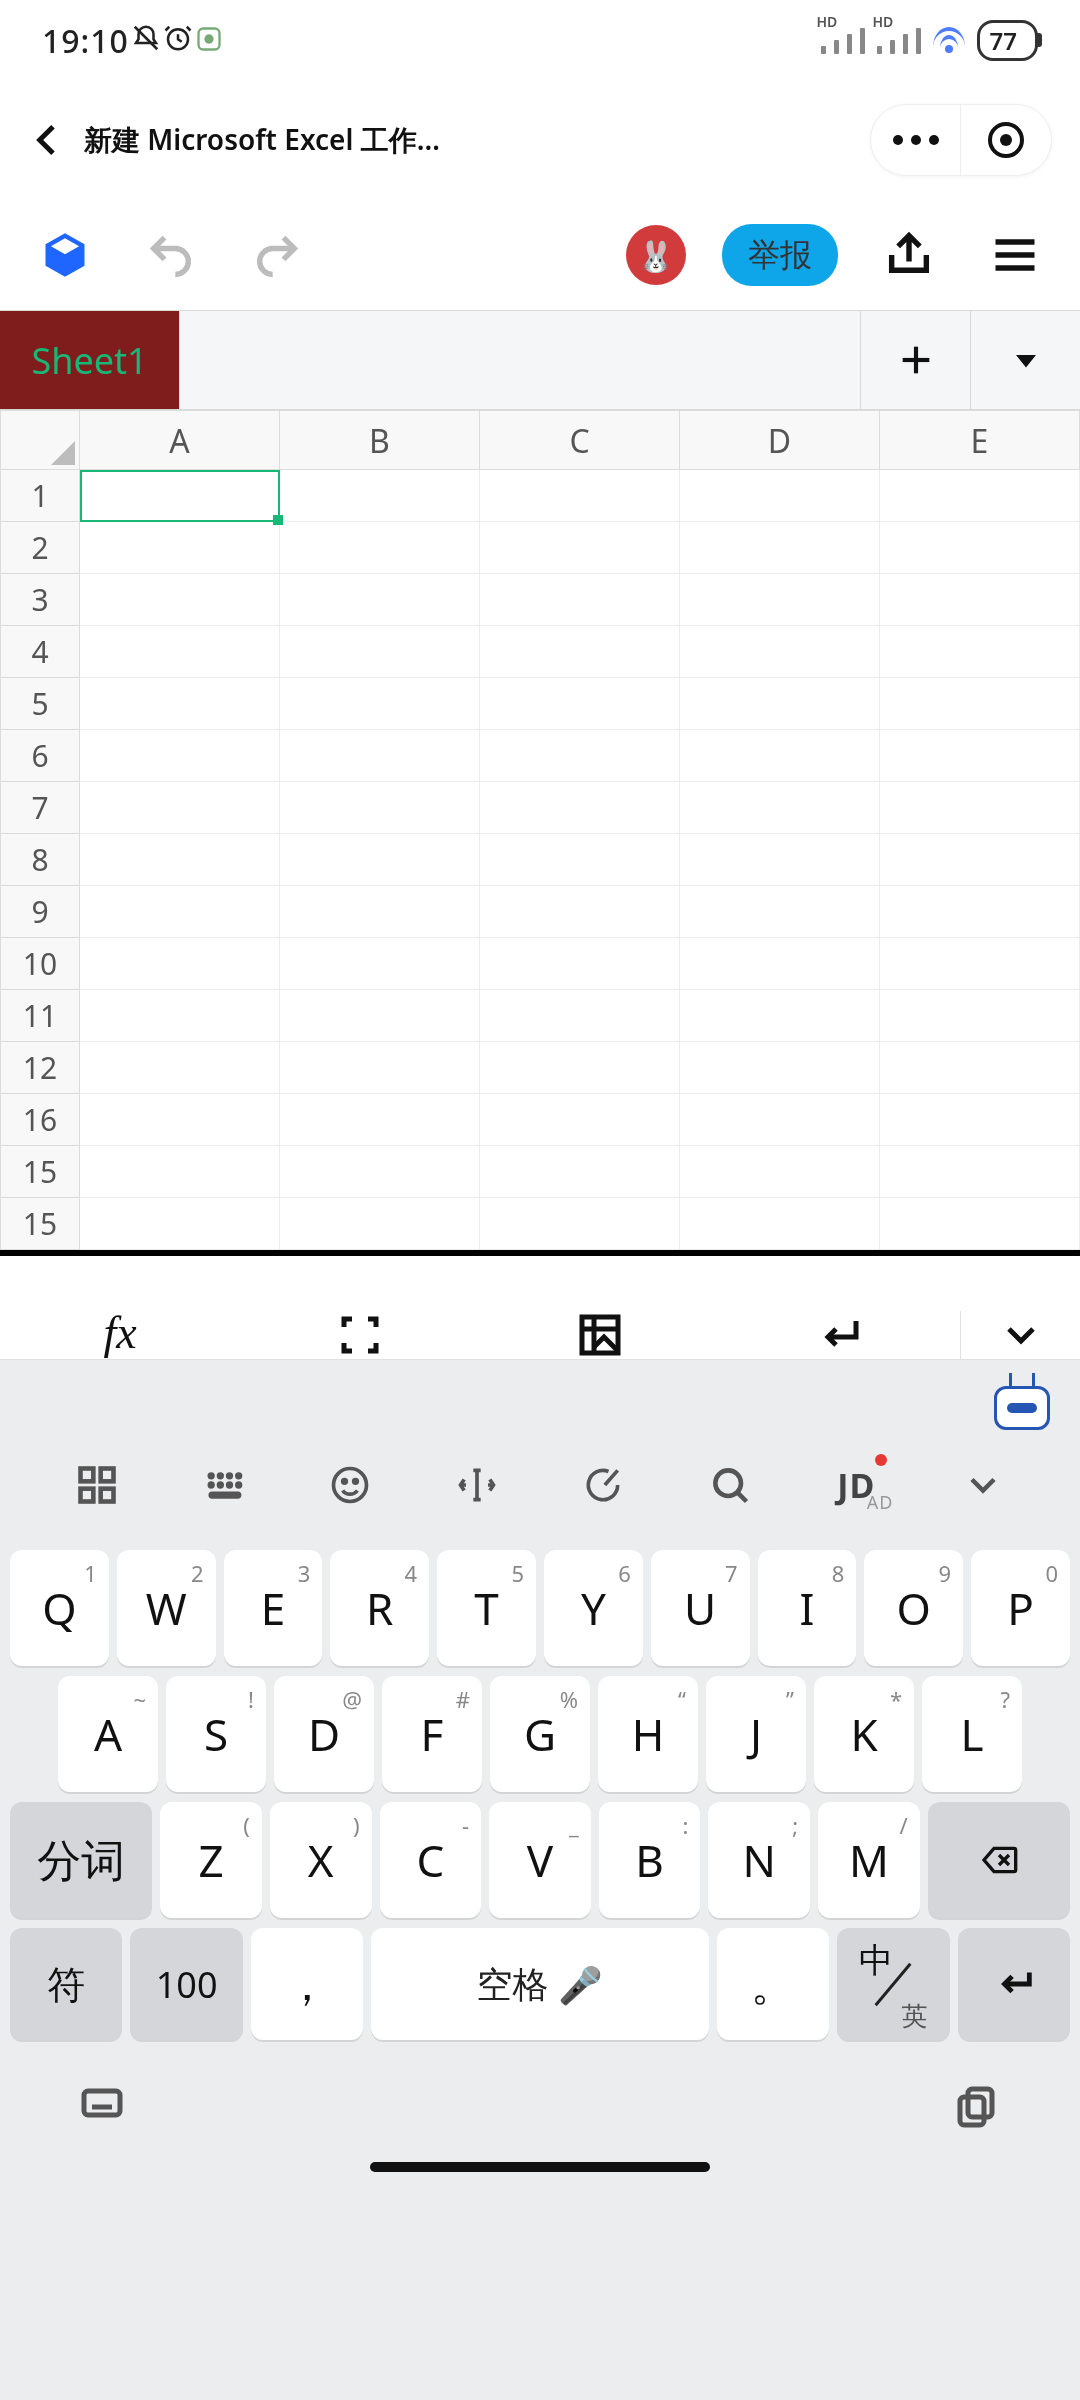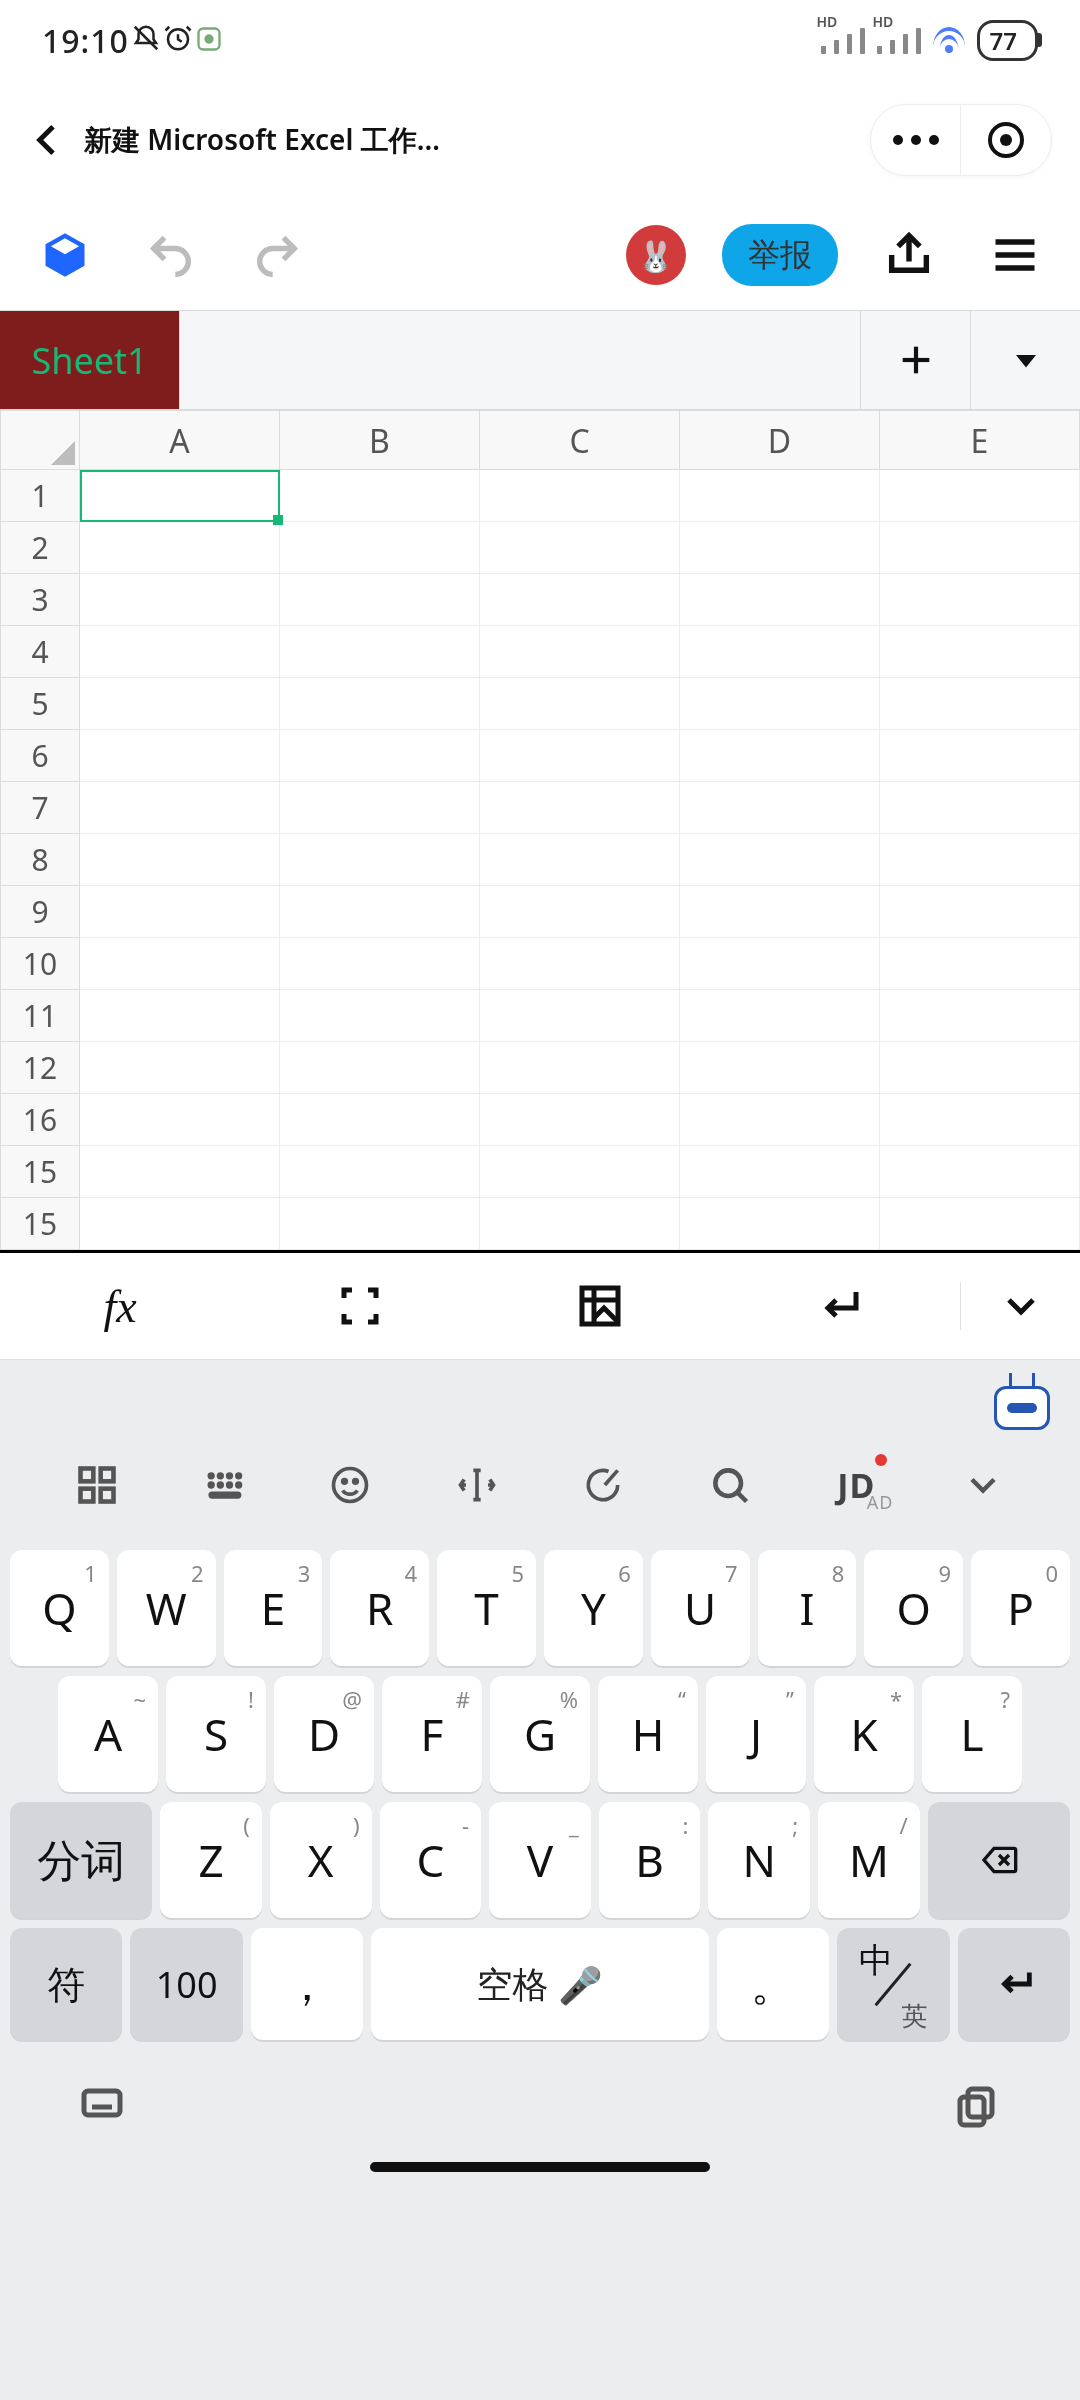--- a/index.html
+++ b/index.html
@@ -55,21 +55,21 @@
 .corner { width:80px; border:1px solid #dcdcdc; background:#f8f8f8; position:relative; }
 .corner::after { content:""; position:absolute; right:4px; bottom:4px; width:0; height:0; border-left:24px solid transparent; border-bottom:24px solid #bdbdbd; }
 .colh { width:200px; border:1px solid #dcdcdc; border-left:none; display:flex; align-items:center; justify-content:center; font-size:32px; color:#555; background:#f8f8f8; }
 .row { display:flex; height:52px; }
 .rowh { width:80px; border:1px solid #dcdcdc; border-top:none; display:flex; align-items:center; justify-content:center; font-size:30px; color:#555; background:#f8f8f8; }
 .cell { width:200px; border:1px solid #ececec; border-top:none; border-left:none; background:#fff; }
 .cell.selected { border:2px solid #16b777; position:relative; }
 .cell.selected::after { content:""; position:absolute; right:-5px; bottom:-5px; width:10px; height:10px; background:#16b777; }
 
 
-.fxbar { height: 110px; display:flex; align-items:center; border-top:3px solid #000000; border-bottom:1px solid #e0e0e0; }
+.fxbar { height: 110px; display:flex; align-items:flex-end; border-top:6px solid #000000; border-bottom:1px solid #e0e0e0; }
 .fxbar > div { flex:1; display:flex; align-items:center; justify-content:center; }
 .fxbar .chev { flex:0 0 120px; border-left:1px solid #e0e0e0; }
 .fx { font-style:italic; font-family: "Times New Roman", serif; font-size:46px; font-weight:500; color:#111; }
 .fxbar svg { width:48px; height:48px; stroke:#111; }
 
 
 .imearea { background:#ecedef; flex:1; display:flex; flex-direction:column; }
 .imerobot { height:70px; display:flex; align-items:flex-end; justify-content:flex-end; padding-right:30px; }
 .imerobot .robot { width:56px; height:44px; background:#fff; border:3px solid #2556b4; border-radius:12px; position:relative; display:flex; align-items:center; justify-content:center; }
 .imerobot .robot::before, .imerobot .robot::after { content:""; position:absolute; width:3px; height:14px; background:#2556b4; top:-16px; }

